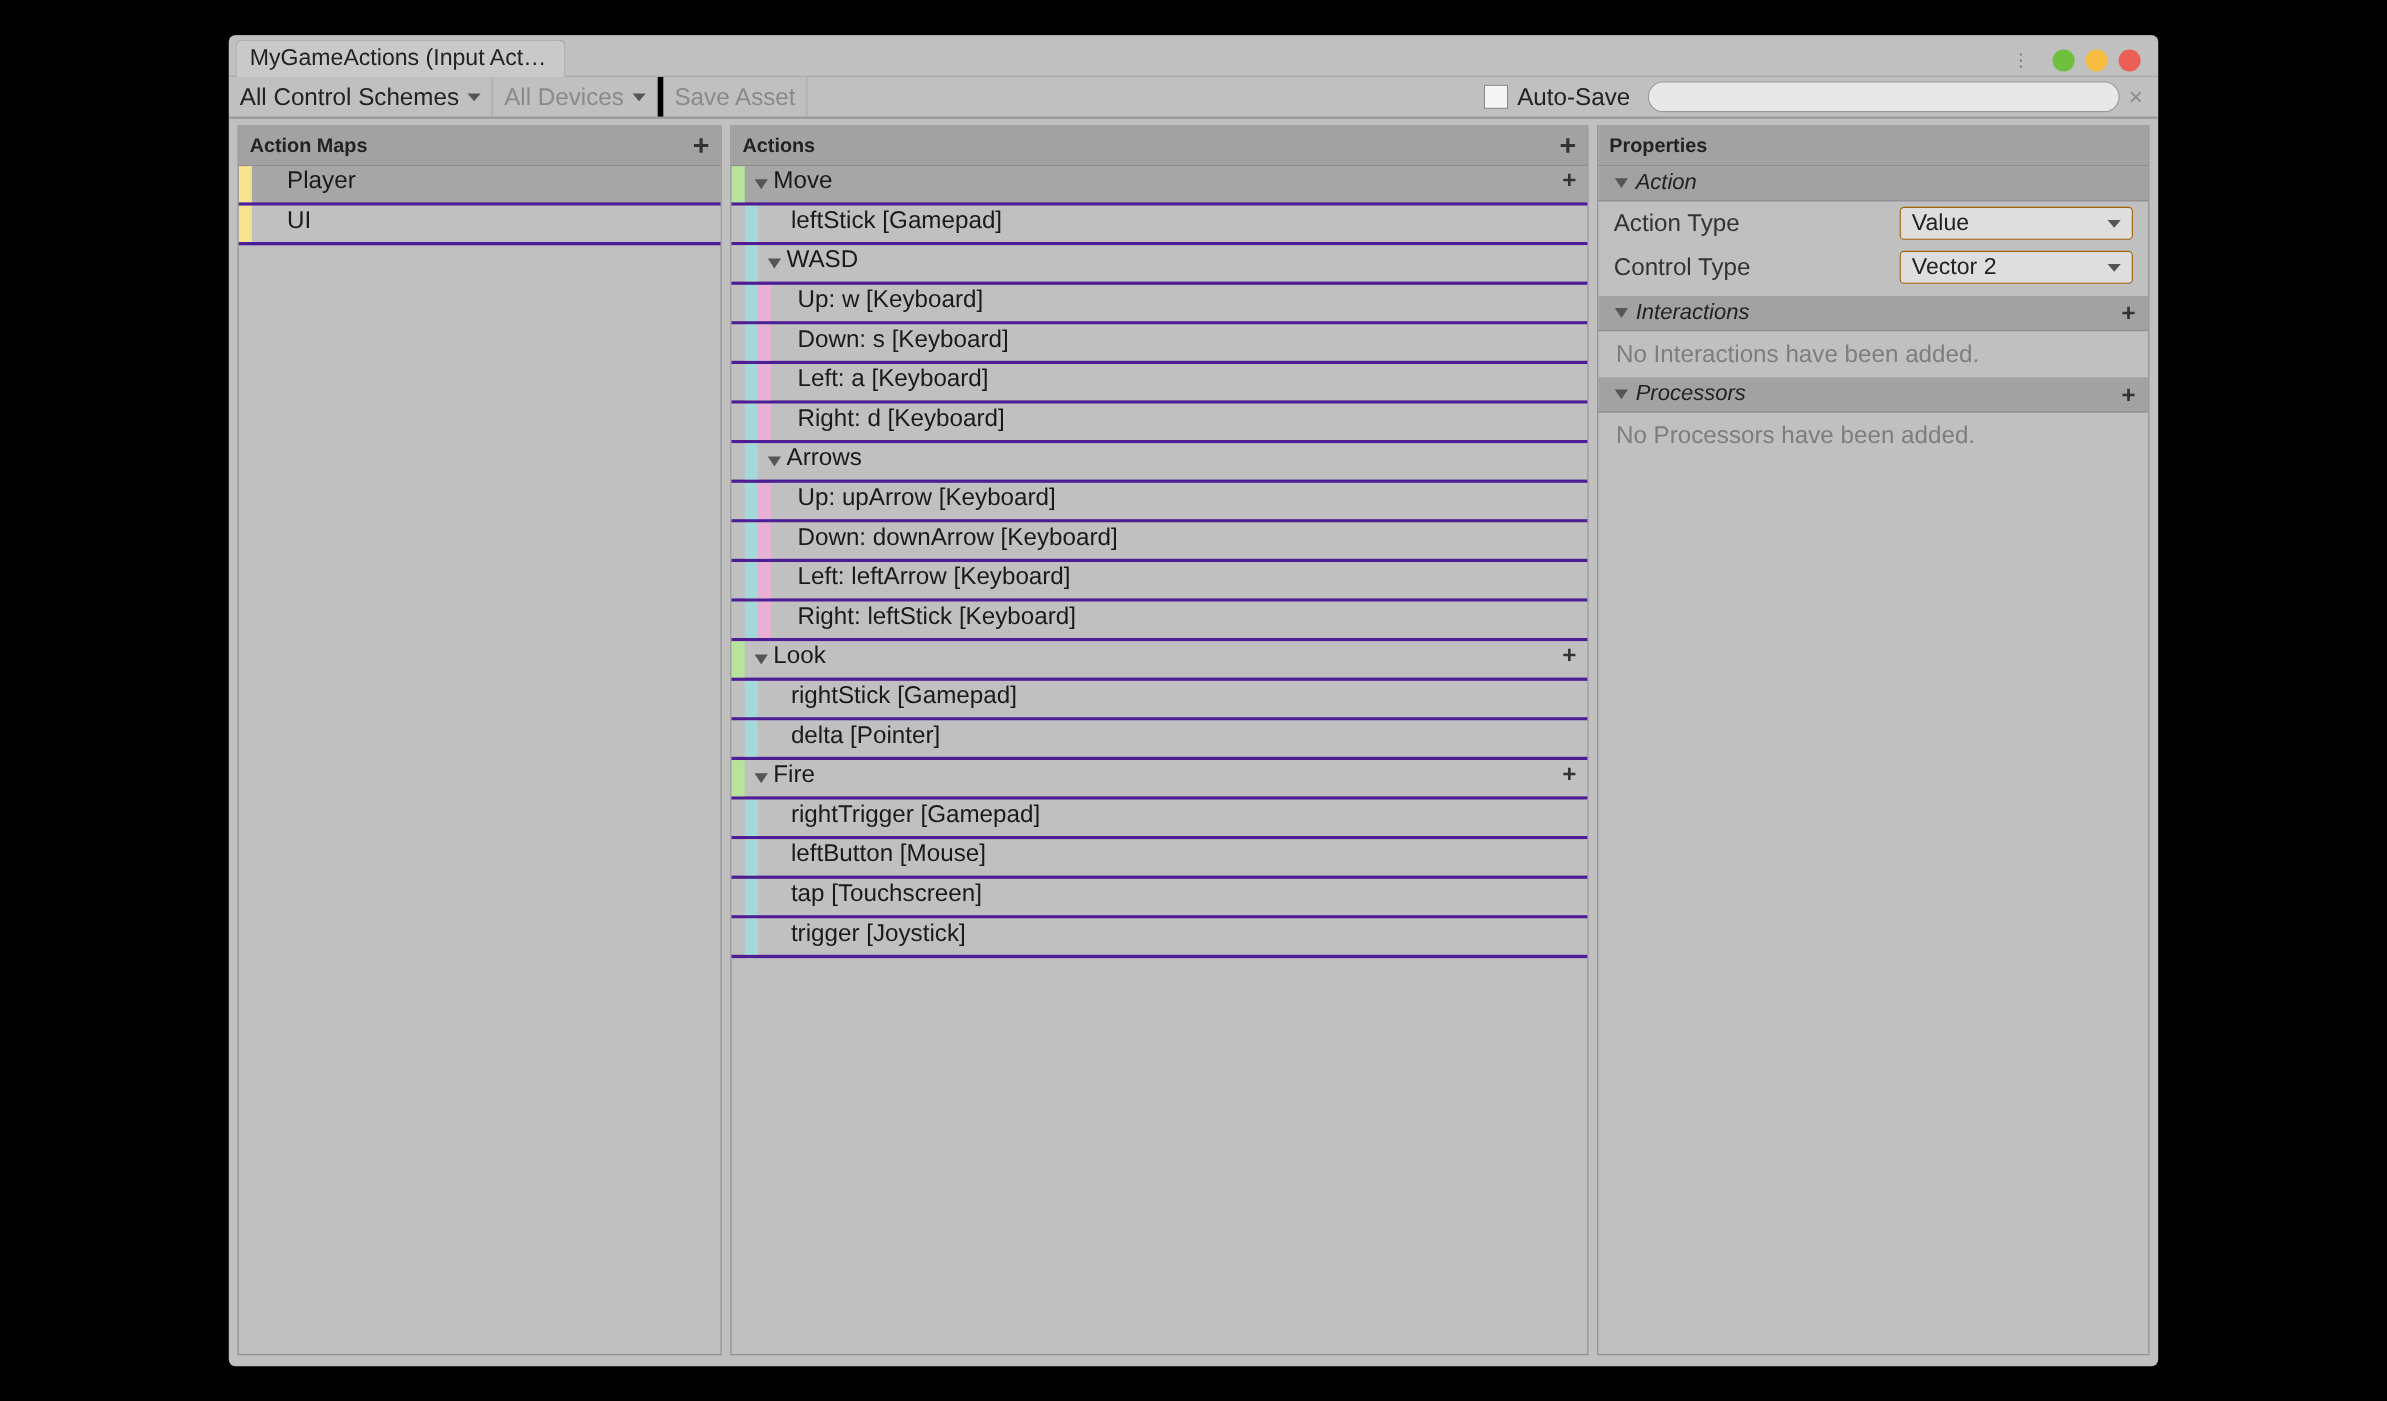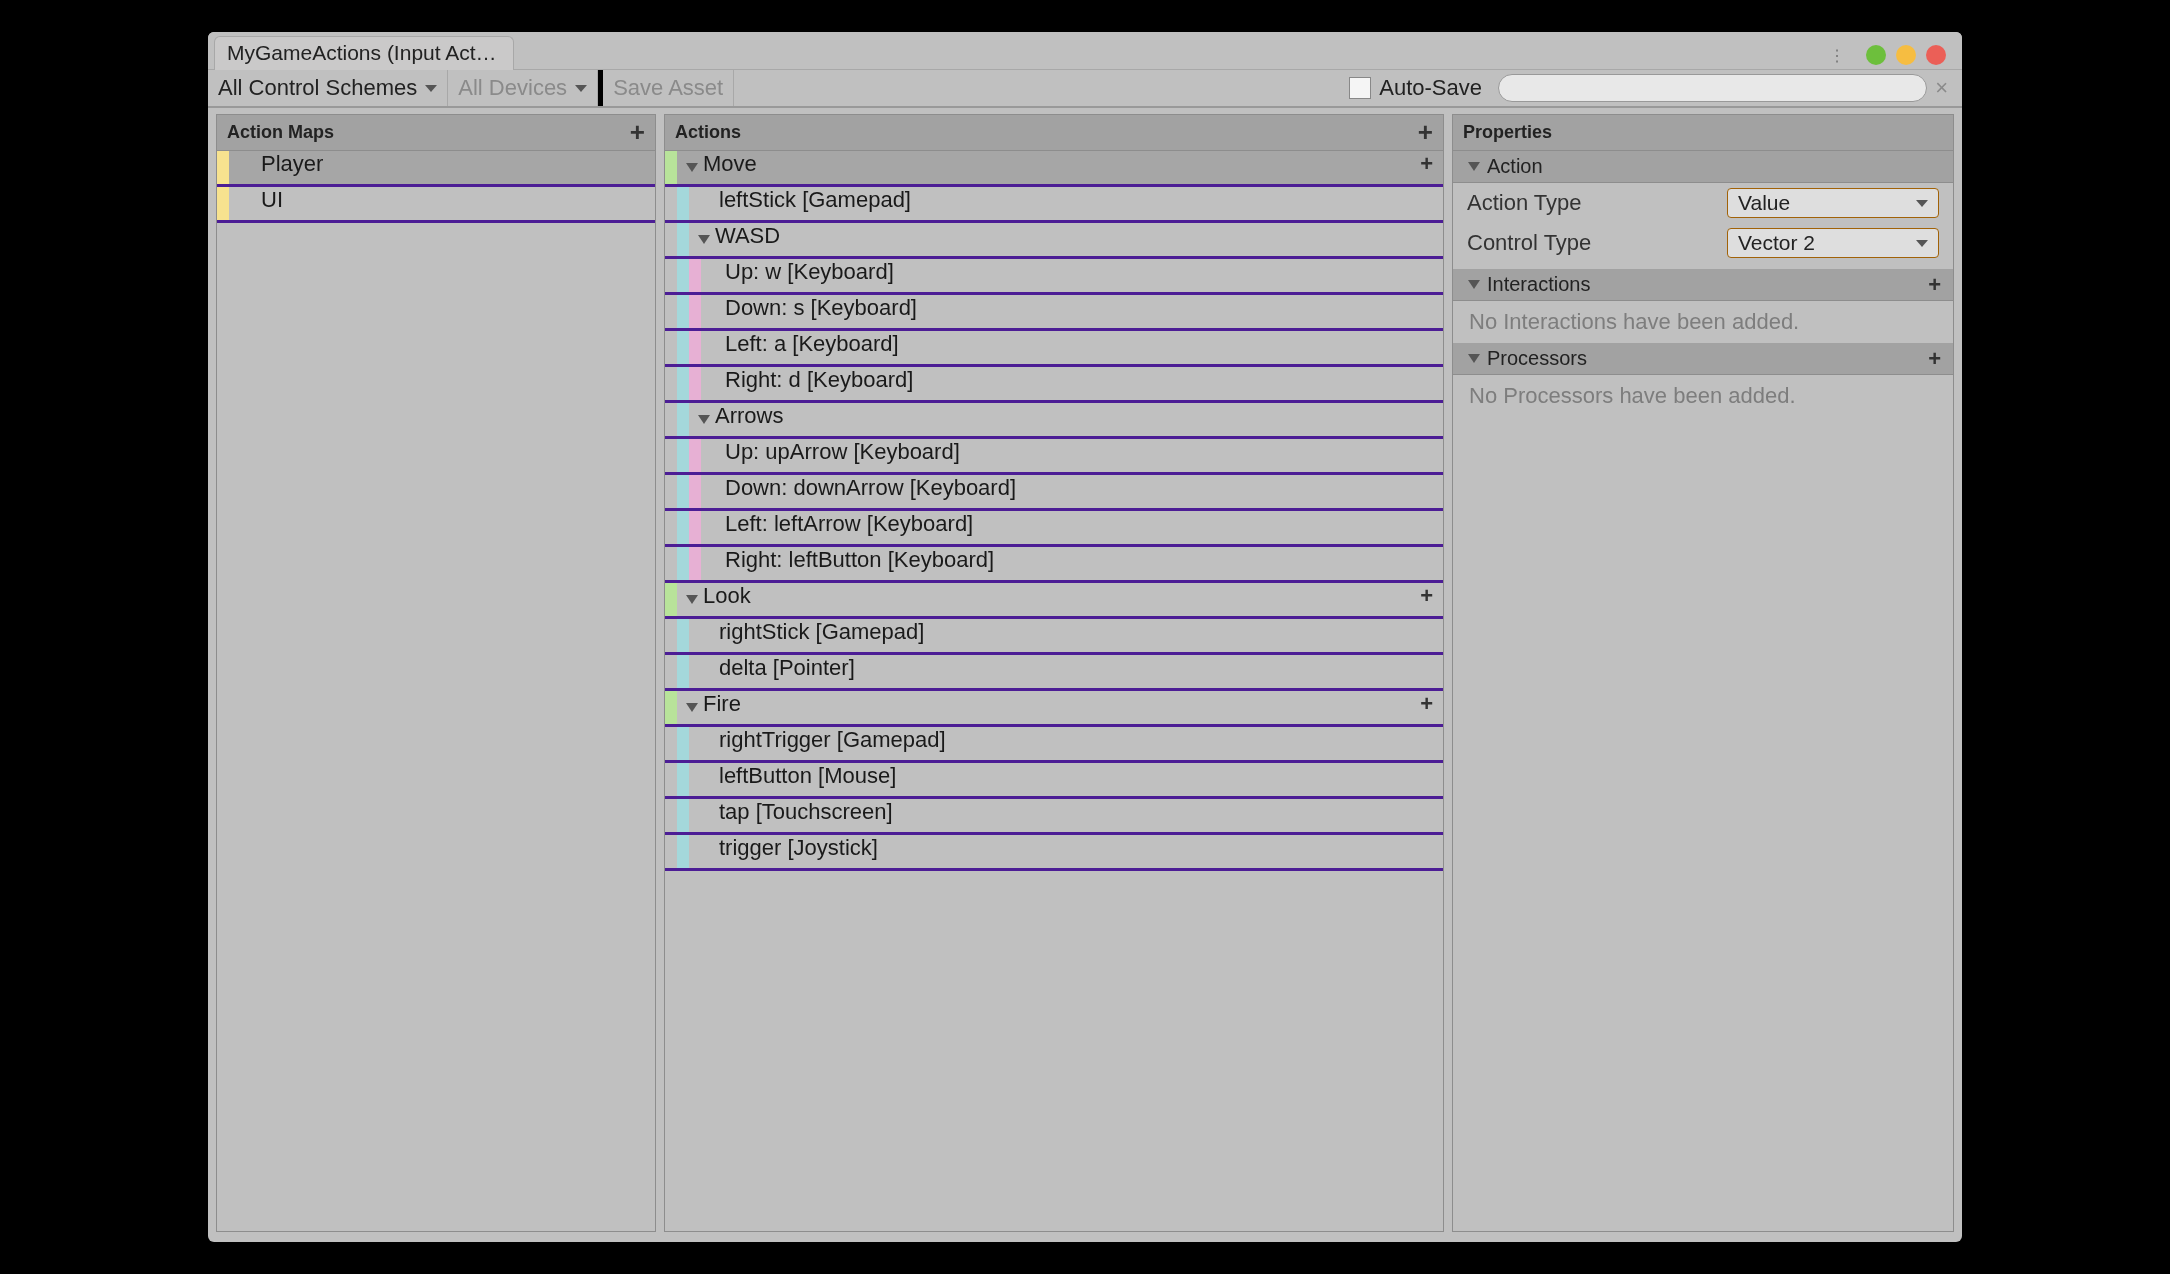--- a/index.html
+++ b/index.html
@@ -44,21 +44,21 @@
   .fold::before { content: ""; border-left: 6px solid transparent; border-right: 6px solid transparent; border-top: 9px solid #555; display:inline-block;}
   .label { padding-left: 2px; }
   .row .plus { margin-left: auto; font-size: 22px; color: #333; padding-right: 10px; font-weight: 600; }
   
   .c-yellow { background: #f7e28f; }
   .c-green { background: #b8e39a; }
   .c-teal { background: #a4d8db; }
   .c-pink { background: #e7b0d4; }
 
   
-  .sect { height: 32px; background: #a2a2a2; border-bottom: 1px solid #8d8d8d; display: flex; align-items: center; padding: 0 12px; font-size: 20px; color: #222; }
+  .sect { height: 32px; background: #a2a2a2; border-bottom: 1px solid #8d8d8d; display: flex; align-items: center; padding: 0 12px; font-size: 20px; color: #222; font-style: italic; }
   .sect .fold { margin-right: 4px; }
   .sect .hdr-plus { font-size: 22px; }
   .prop-row { display: flex; align-items: center; height: 40px; padding: 0 14px; font-size: 22px; color: #333; }
   .prop-lbl { width: 260px; }
   .select { flex: 1; height: 30px; background: #dedede; border: 1px solid #a16207; border-radius: 4px; display: flex; align-items: center; padding: 0 10px; font-size: 21px; color: #222; }
   .select::after { content: ""; margin-left: auto; border-left: 6px solid transparent; border-right: 6px solid transparent; border-top: 7px solid #555; }
   .empty-msg { padding: 8px 16px; font-size: 22px; color: #7d7d7d; }
 
 </style>
 </head>
@@ -203,21 +203,21 @@
             <div class="stripe c-teal"></div>
             <div class="stripe c-pink"></div>
             <span style="width:22px"></span>
             <span class="label">Left: leftArrow [Keyboard]</span>
           </div>
           <div class="row">
             <span style="width:12px"></span>
             <div class="stripe c-teal"></div>
             <div class="stripe c-pink"></div>
             <span style="width:22px"></span>
-            <span class="label">Right: leftButton [Keyboard]</span>
+            <span class="label">Right: leftStick [Keyboard]</span>
           </div>
           <div class="row">
             <div class="stripe c-green"></div>
             <span style="width:6px"></span>
             <span class="fold"></span>
             <span class="label">Look</span>
             <span class="plus">+</span>
           </div>
           <div class="row">
             <span style="width:12px"></span>

